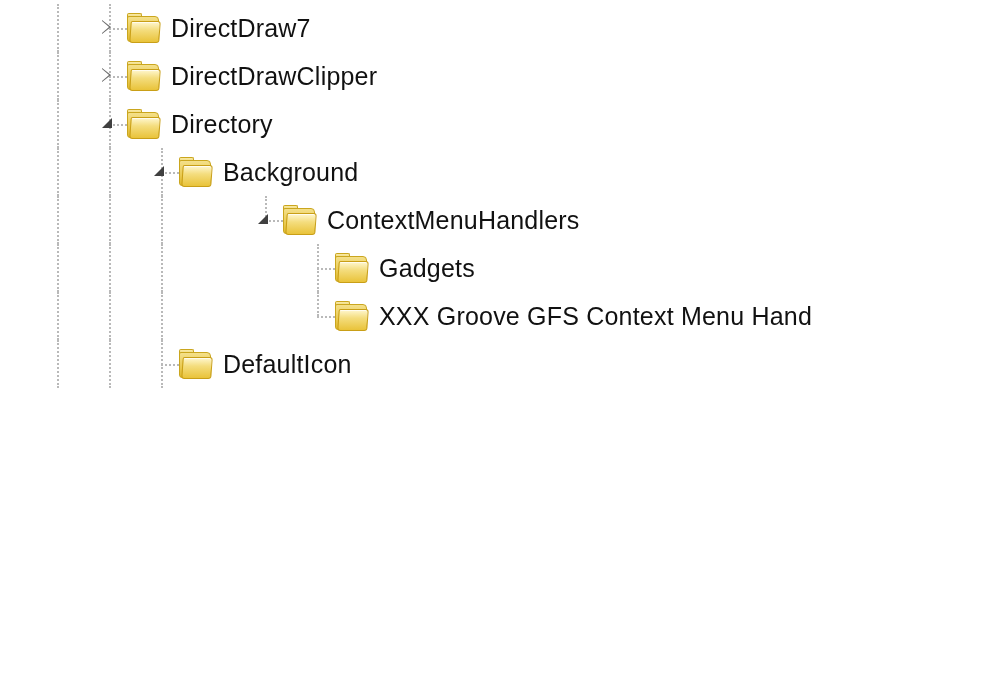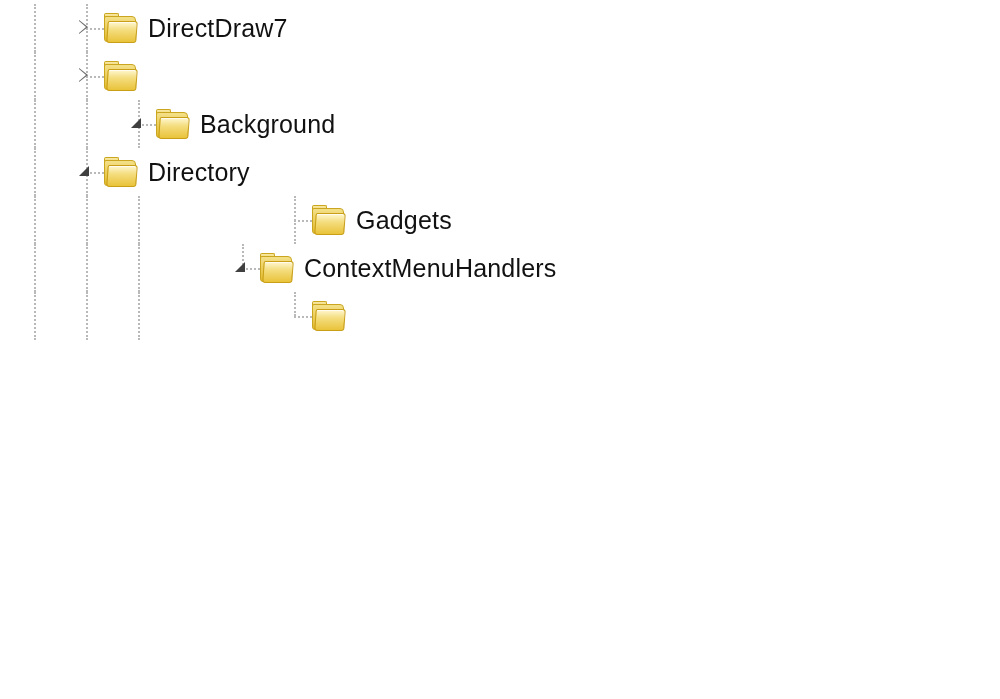--- a/index.html
+++ b/index.html
@@ -16,20 +16,21 @@
   .tree {
     position: relative;
     padding-top: 4px;
   }
   .row {
     display: flex;
     align-items: center;
     height: 48px;
     position: relative;
     white-space: nowrap;
+    padding-left: 23px;
   }
   .indent-cell {
     width: 52px;
     height: 48px;
     position: relative;
     flex: 0 0 52px;
   }
   
   .vline {
     position: absolute;
@@ -154,89 +155,66 @@
       <div class="expander">
         <div class="tri-closed-outline"></div>
           <div class="tri-closed-inner"></div>
       </div>
     </div>
     <div class="folder">
         <div class="tab"></div>
         <div class="back"></div>
         <div class="front"></div>
       </div>
-  </div>
-
-  <div class="row">
-    <div class="indent-cell">
-        <div class="vline"></div>
-      </div>
+    <span class="label">DirectDrawClipper</span>
+  </div>
+
+  <div class="row">
     <div class="indent-cell">
         <div class="vline"></div>
       </div>
     <div class="indent-cell">
       <div class="vline"></div>
         <div class="hline"></div>
       <div class="expander">
           <div class="tri-open"></div>
         </div>
     </div>
     <div class="folder">
         <div class="tab"></div>
         <div class="back"></div>
         <div class="front"></div>
       </div>
-    <span class="label">Background</span>
-  </div>
-
-  <div class="row">
+    <span class="label">Directory</span>
+  </div>
+
+  <div class="row">
+    <div class="indent-cell">
+        <div class="vline"></div>
+      </div>
     <div class="indent-cell">
         <div class="vline"></div>
       </div>
     <div class="indent-cell">
       <div class="vline"></div>
         <div class="hline"></div>
       <div class="expander">
           <div class="tri-open"></div>
         </div>
     </div>
     <div class="folder">
         <div class="tab"></div>
         <div class="back"></div>
         <div class="front"></div>
       </div>
-    <span class="label">Directory</span>
-  </div>
-
-
-
-
-  <div class="row">
-    <div class="indent-cell">
-        <div class="vline"></div>
-      </div>
-    <div class="indent-cell">
-        <div class="vline"></div>
-      </div>
-    <div class="indent-cell">
-        <div class="vline"></div>
-      </div>
-    <div class="indent-cell"></div>
-    <div class="indent-cell"></div>
-    <div class="indent-cell">
-        <div class="vline"></div>
-        <div class="hline"></div>
-      </div>
-    <div class="folder">
-        <div class="tab"></div>
-        <div class="back"></div>
-        <div class="front"></div>
-      </div>
-    <span class="label">Gadgets</span>
-  </div>
+    <span class="label">Background</span>
+  </div>
+
+
+
 
   <div class="row">
     <div class="indent-cell">
         <div class="vline"></div>
       </div>
     <div class="indent-cell">
         <div class="vline"></div>
       </div>
     <div class="indent-cell">
         <div class="vline"></div>
@@ -250,20 +228,44 @@
         </div>
     </div>
     <div class="folder">
         <div class="tab"></div>
         <div class="back"></div>
         <div class="front"></div>
       </div>
     <span class="label">ContextMenuHandlers</span>
   </div>
 
+  <div class="row">
+    <div class="indent-cell">
+        <div class="vline"></div>
+      </div>
+    <div class="indent-cell">
+        <div class="vline"></div>
+      </div>
+    <div class="indent-cell">
+        <div class="vline"></div>
+      </div>
+    <div class="indent-cell"></div>
+    <div class="indent-cell"></div>
+    <div class="indent-cell">
+        <div class="vline"></div>
+        <div class="hline"></div>
+      </div>
+    <div class="folder">
+        <div class="tab"></div>
+        <div class="back"></div>
+        <div class="front"></div>
+      </div>
+    <span class="label">Gadgets</span>
+  </div>
+
 
 
   <div class="row">
     <div class="indent-cell">
         <div class="vline"></div>
       </div>
     <div class="indent-cell">
         <div class="vline"></div>
       </div>
     <div class="indent-cell">
@@ -273,16 +275,35 @@
     <div class="indent-cell"></div>
     <div class="indent-cell">
         <div class="vline half-top"></div>
         <div class="hline"></div>
       </div>
     <div class="folder">
         <div class="tab"></div>
         <div class="back"></div>
         <div class="front"></div>
       </div>
-  </div>
-
+    <span class="label">XXX Groove GFS Context Menu Hand</span>
+  </div>
+
+  <div class="row">
+    <div class="indent-cell">
+        <div class="vline"></div>
+      </div>
+    <div class="indent-cell">
+        <div class="vline"></div>
+      </div>
+    <div class="indent-cell">
+        <div class="vline"></div>
+        <div class="hline"></div>
+      </div>
+    <div class="folder">
+        <div class="tab"></div>
+        <div class="back"></div>
+        <div class="front"></div>
+      </div>
+    <span class="label">DefaultIcon</span>
+  </div>
 
 </div>
 
 </body></html>

